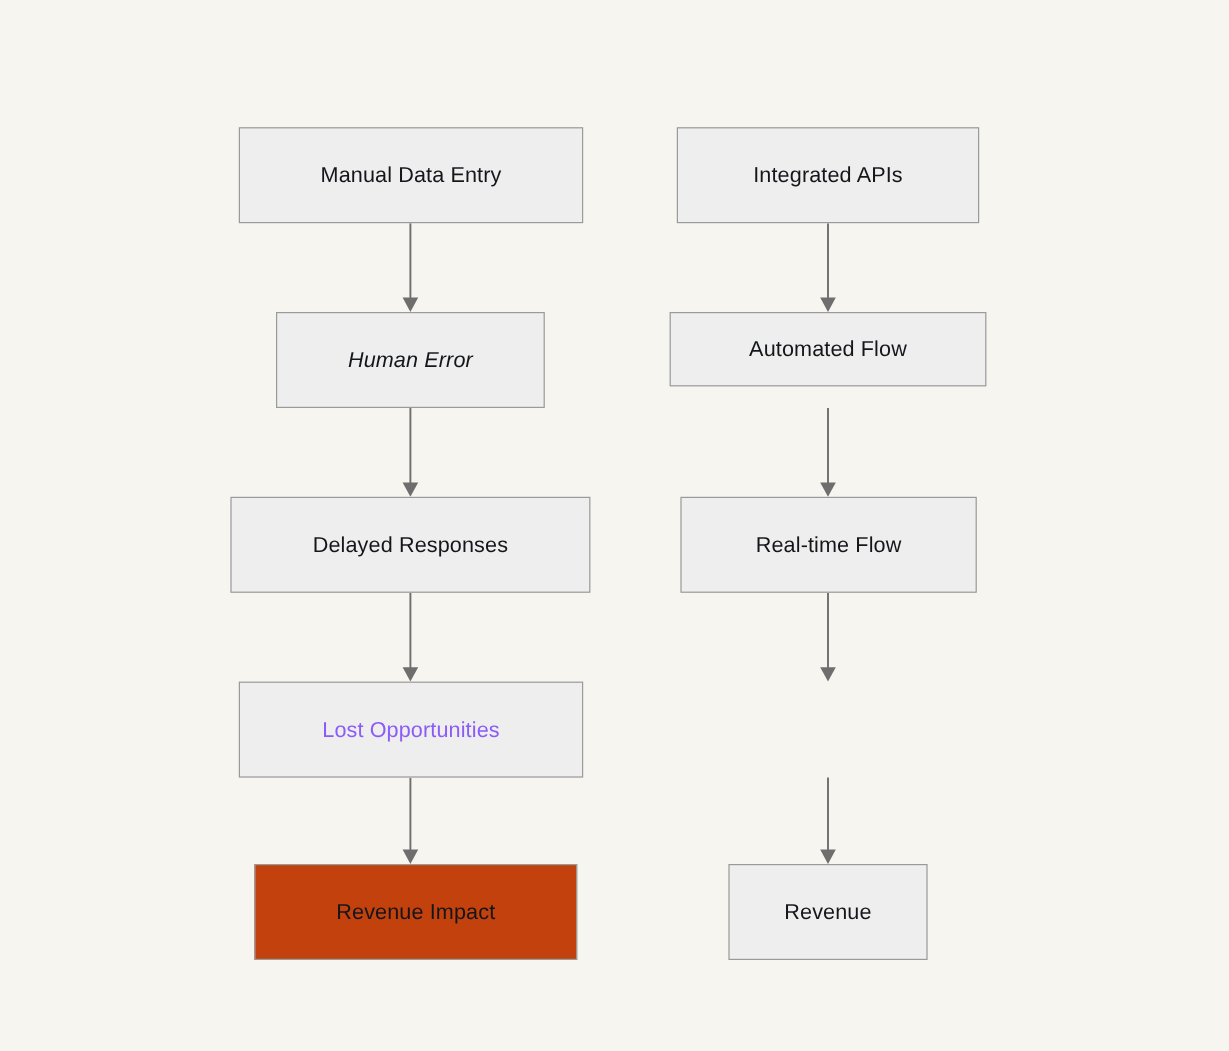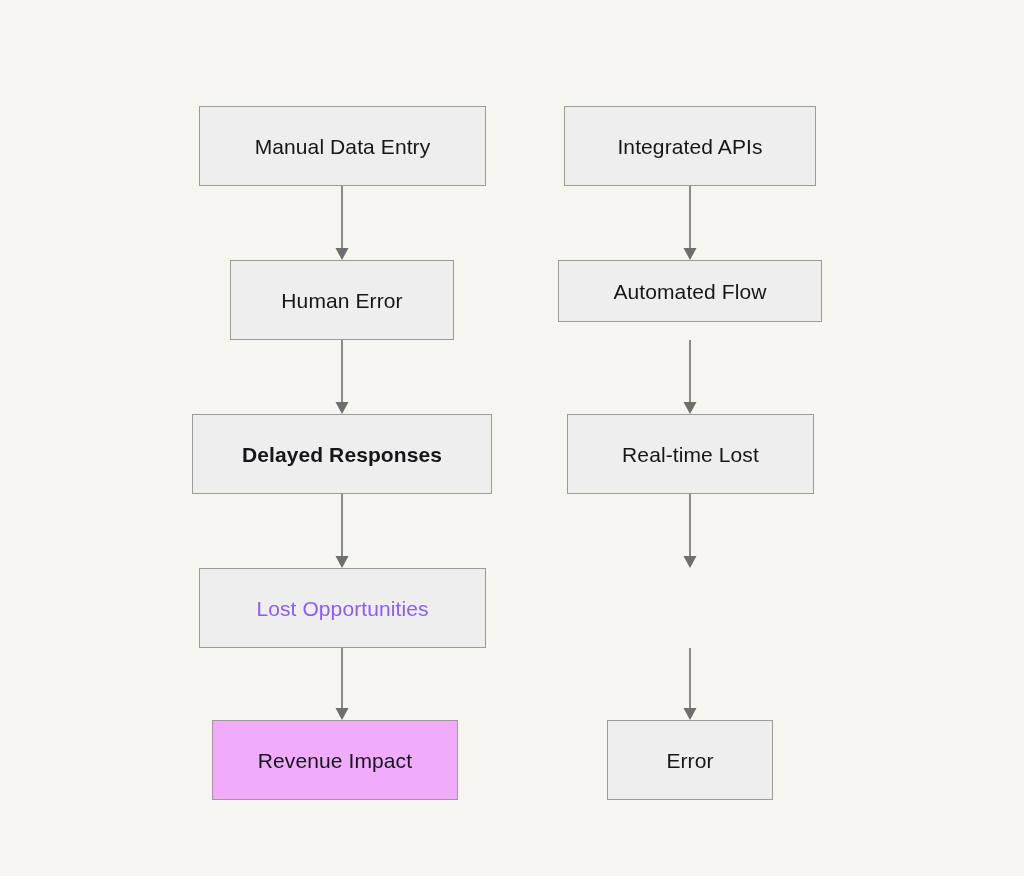--- a/index.html
+++ b/index.html
@@ -28,21 +28,21 @@
   .flow-node {
     position: absolute;
     box-sizing: border-box;
     background: #eeeeee;
     border: 1.5px solid #9a9a9a;
     display: flex;
     align-items: center;
     justify-content: center;
   }
   .flow-node-label {
-    font-size: 21px;
+    font-size: 18px;
     line-height: 1;
     color: #14161a;
     letter-spacing: 0.1px;
     white-space: nowrap;
   }
   .flow-connector {
     position: absolute;
     overflow: visible;
   }
   .flow-connector line {
@@ -72,29 +72,29 @@
         <polygon points="5.5,62 18.5,62 12,74" fill="#6e6e6e"></polygon>
       </svg>
       <svg class="flow-connector" width="24" height="72" viewBox="0 0 24 72" style="left: 330px; top: 648px;">
         <line x1="12" y1="0" x2="12" y2="61" stroke="#6e6e6e"></line>
         <polygon points="5.5,60 18.5,60 12,72" fill="#6e6e6e"></polygon>
       </svg>
       <div class="flow-node" style="left: 199px; top: 106px; width: 287px; height: 80px; background: rgb(238, 238, 238); border-color: rgb(154, 154, 154);">
         <span class="flow-node-label" style="color: rgb(20, 22, 26);">Manual Data Entry</span>
       </div>
       <div class="flow-node" style="left: 230px; top: 260px; width: 224px; height: 80px; background: rgb(238, 238, 238); border-color: rgb(154, 154, 154);">
-        <span class="flow-node-label" style="color: rgb(20, 22, 26);">Human Error</span>
+        <span class="flow-node-label" style="color: rgb(20, 22, 26); font-style: italic;">Human Error</span>
       </div>
-      <div class="flow-node" style="left: 192px; top: 414px; width: 300px; height: 80px; background: rgb(238, 238, 238); border-color: rgb(154, 154, 154); font-weight: bold;">
+      <div class="flow-node" style="left: 192px; top: 414px; width: 300px; height: 80px; background: rgb(238, 238, 238); border-color: rgb(154, 154, 154);">
         <span class="flow-node-label" style="color: rgb(20, 22, 26);">Delayed Responses</span>
       </div>
       <div class="flow-node" style="left: 199px; top: 568px; width: 287px; height: 80px; background: rgb(238, 238, 238); border-color: rgb(154, 154, 154);">
         <span class="flow-node-label" style="color: #8b5cf6;">Lost Opportunities</span>
       </div>
-      <div class="flow-node" style="left: 212px; top: 720px; width: 246px; height: 80px; background: #f0abfc; border-color: rgb(154, 154, 154);">
+      <div class="flow-node" style="left: 212px; top: 720px; width: 269px; height: 80px; background: #c2410c; border-color: rgb(154, 154, 154);">
         <span class="flow-node-label" style="color: rgb(20, 22, 26);">Revenue Impact</span>
       </div>
     </div>
 
   <div class="flow-column">
       <svg class="flow-connector" width="24" height="74" viewBox="0 0 24 74" style="left: 678px; top: 186px;">
         <line x1="12" y1="0" x2="12" y2="63" stroke="#6e6e6e"></line>
         <polygon points="5.5,62 18.5,62 12,74" fill="#6e6e6e"></polygon>
       </svg>
       <svg class="flow-connector" width="24" height="74" viewBox="0 0 24 74" style="left: 678px; top: 340px;">
@@ -109,20 +109,20 @@
         <line x1="12" y1="0" x2="12" y2="61" stroke="#6e6e6e"></line>
         <polygon points="5.5,60 18.5,60 12,72" fill="#6e6e6e"></polygon>
       </svg>
       <div class="flow-node" style="left: 564px; top: 106px; width: 252px; height: 80px; background: rgb(238, 238, 238); border-color: rgb(154, 154, 154);">
         <span class="flow-node-label" style="color: rgb(20, 22, 26);">Integrated APIs</span>
       </div>
       <div class="flow-node" style="left: 558px; top: 260px; width: 264px; height: 62px; background: rgb(238, 238, 238); border-color: rgb(154, 154, 154);">
         <span class="flow-node-label" style="color: rgb(20, 22, 26);">Automated Flow</span>
       </div>
       <div class="flow-node" style="left: 567px; top: 414px; width: 247px; height: 80px; background: rgb(238, 238, 238); border-color: rgb(154, 154, 154);">
-        <span class="flow-node-label" style="color: rgb(20, 22, 26);">Real-time Lost</span>
+        <span class="flow-node-label" style="color: rgb(20, 22, 26);">Real-time Flow</span>
       </div>
       <div class="flow-node" style="left: 607px; top: 720px; width: 166px; height: 80px; background: rgb(238, 238, 238); border-color: rgb(154, 154, 154);">
-        <span class="flow-node-label" style="color: rgb(20, 22, 26);">Error</span>
+        <span class="flow-node-label" style="color: rgb(20, 22, 26);">Revenue</span>
       </div>
     </div>
 
 </div>
 
 </body></html>

